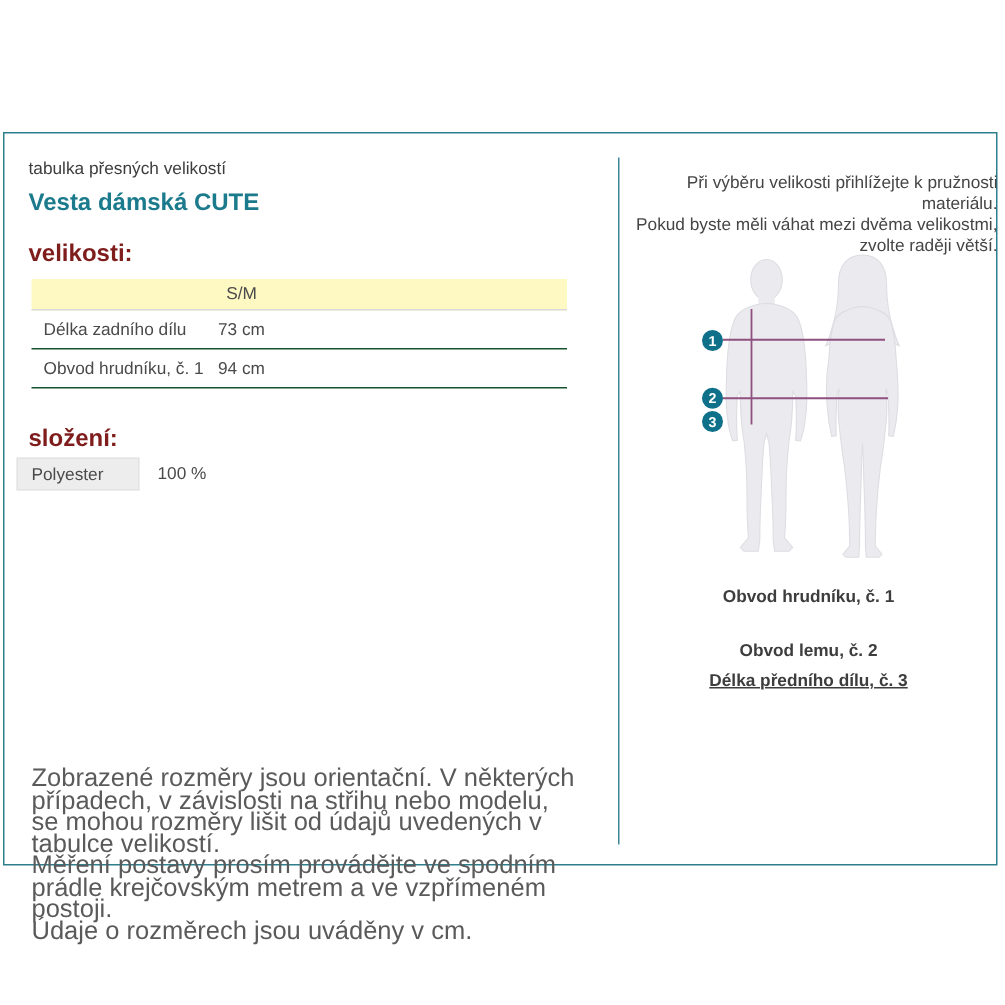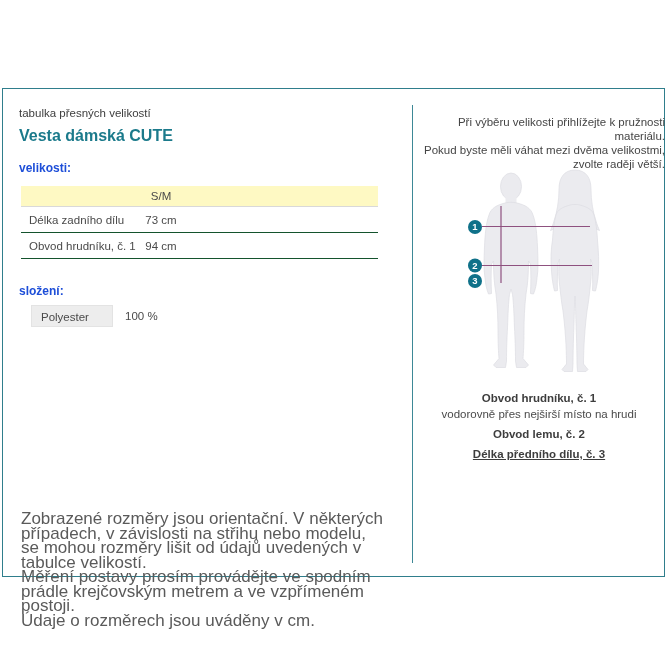--- a/index.html
+++ b/index.html
@@ -15,31 +15,31 @@
     width:663px; height:489px;
     border:1.5px solid #2f7e8c;
     background:#ffffff;
     box-sizing:border-box;
   }
   .card > * { position:absolute; }
 
   
   .subtitle { left:16px; top:18px; font-size:11.5px; font-weight:normal; color:#3d3d3d; }
   .product-title { left:16px; top:38px; font-size:16px; font-weight:bold; color:#1b7a8b; }
-  .section-heading { font-size:12px; font-weight:bold; color:#1d4ed8; }
+  .section-heading { font-size:16px; font-weight:bold; color:#7f1d1d; }
   .sizes-heading { left:16px; top:72px; }
   .comp-heading { left:16px; top:195px; }
 
   .size-table { left:18px; top:97px; width:357px; font-size:11.5px; color:#4a4a4a; }
   .t-head { position:relative; height:20px; background:#fef9c3; border-bottom:1px solid #d9d9d9; }
   .t-row  { position:relative; height:25px; border-bottom:1px solid #14532d; }
   .t-label { position:absolute; left:8px; top:50%; transform:translateY(-50%); white-space:nowrap; }
   .t-val   { position:absolute; left:95px; width:90px; text-align:center; top:50%; transform:translateY(-50%); }
 
-  .comp-row { left:28px; top:216px; width:357px; height:22px; font-size:11.5px; color:#4a4a4a; }
+  .comp-row { left:8px; top:216px; width:357px; height:22px; font-size:11.5px; color:#4a4a4a; }
   .comp-cell {
     position:absolute; left:0; top:0;
     width:82px; height:22px; line-height:22px;
     background:#ededed; border:1px solid #e3e3e3;
     box-sizing:border-box; padding-left:9px;
   }
   .comp-val { position:absolute; left:94px; top:0; line-height:22px; }
 
   .disclaimer { left:18px; top:423px; width:380px; font-size:17px; line-height:14.5px; color:#5a5a5a; }
 
@@ -127,17 +127,16 @@
         <text x="20" y="65.4" fill="#ffffff">1</text>
         <circle cx="20" cy="100.5" r="7" fill="#0f7189"></circle>
         <text x="20" y="103.9" fill="#ffffff">2</text>
         <circle cx="20" cy="116" r="7" fill="#0f7189"></circle>
         <text x="20" y="119.4" fill="#ffffff">3</text>
       </g>
     </svg>
   </div>
 
   <div class="measure-label bold ml-1">Obvod hrudníku, č. 1</div>
-  <div class="measure-label ml-1d">vodorovně přes nejširší místo na hrudi</div>
   <div class="measure-label bold ml-2">Obvod lemu, č. 2</div>
   <div class="measure-label bold ml-3">Délka předního dílu, č. 3</div>
 
 </div>
 
 </body></html>

